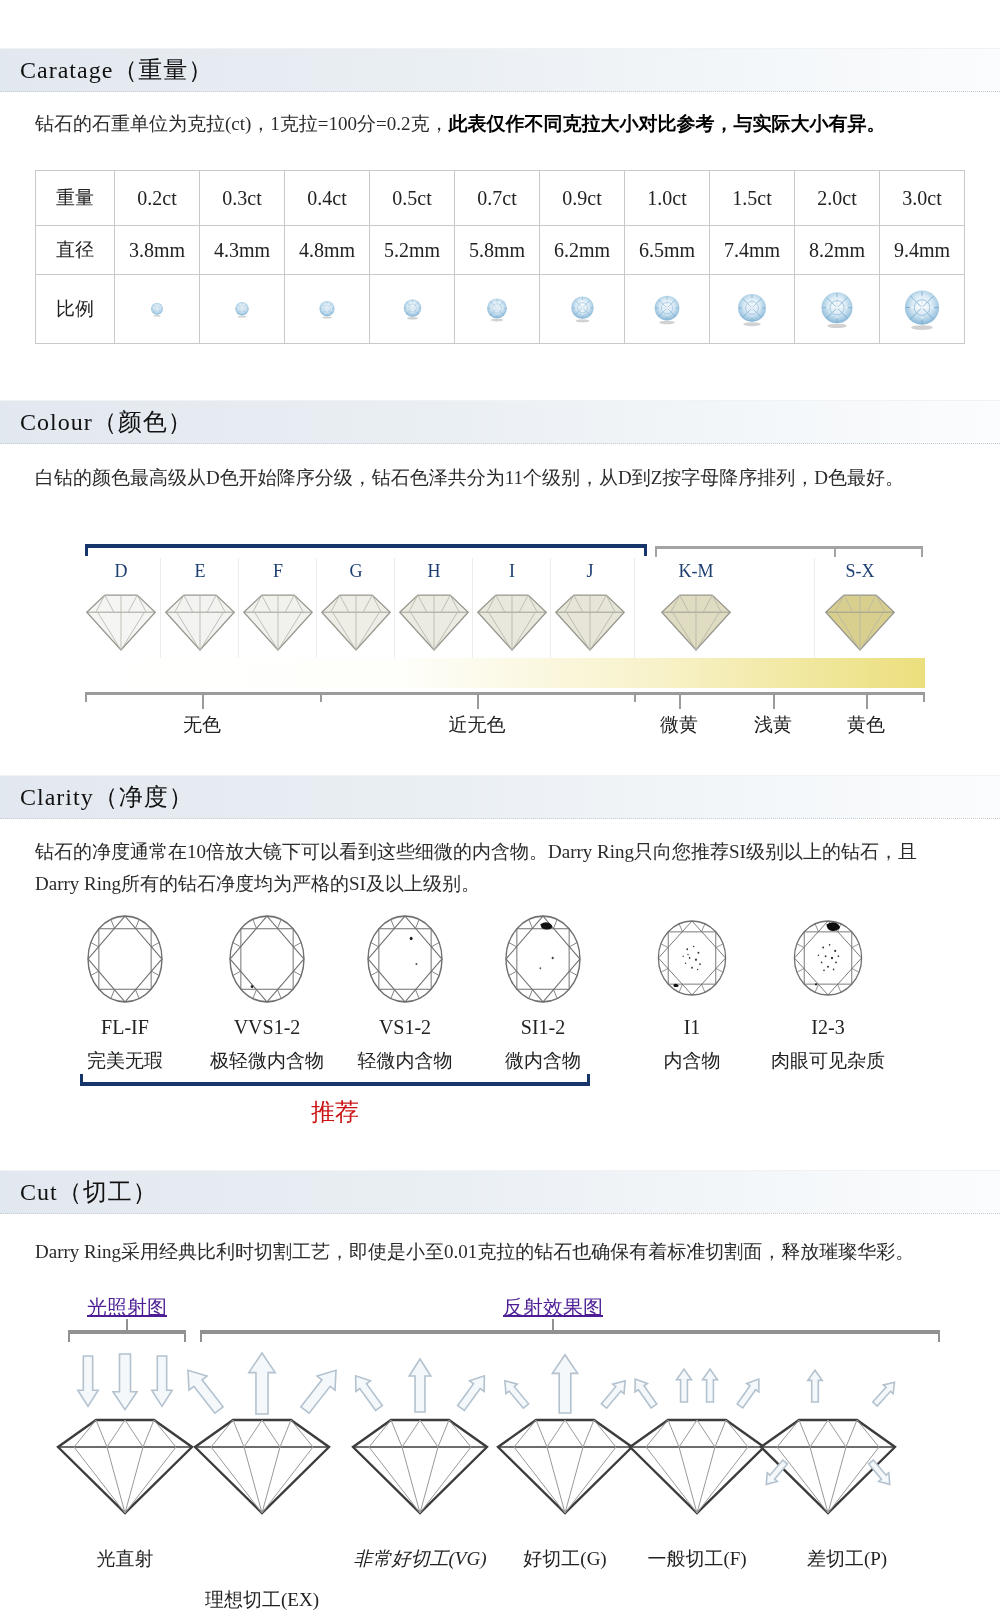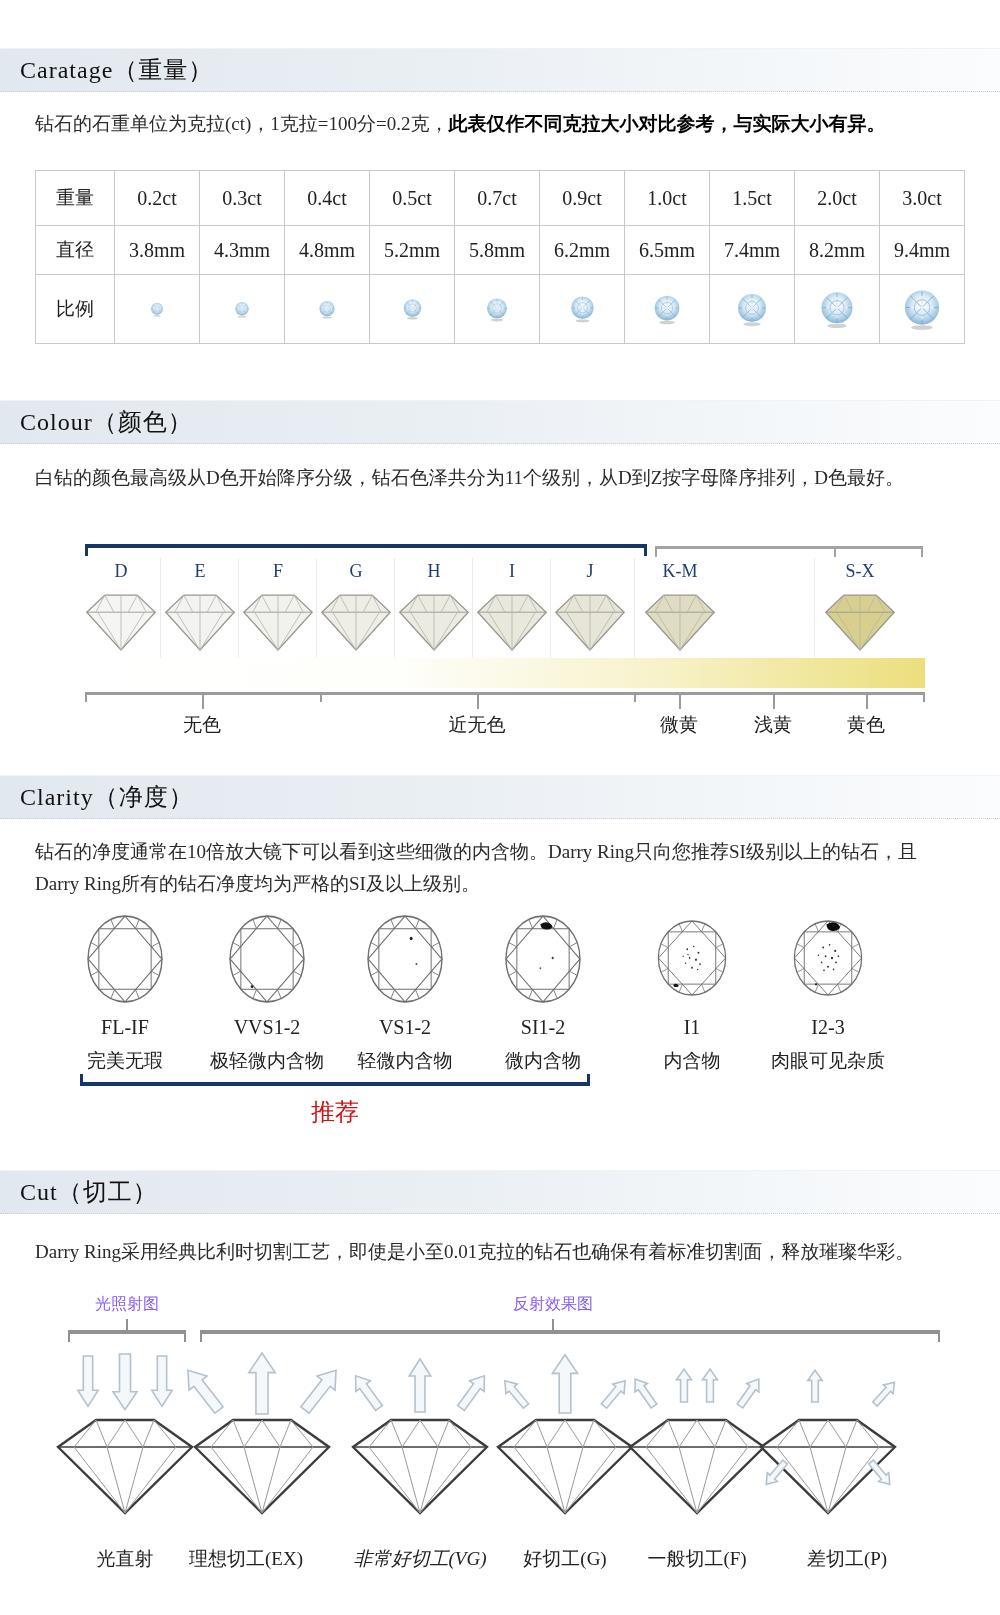--- a/index.html
+++ b/index.html
@@ -33,21 +33,21 @@
   .group-label{position:absolute;top:712px;font-size:19px;color:#222;transform:translateX(-50%);}
   
   .clar-col{position:absolute;text-align:center;}
   .clar-code{position:absolute;top:1016px;font-size:20px;color:#222;transform:translateX(-50%);}
   .clar-zh{position:absolute;top:1048px;font-size:19px;color:#222;transform:translateX(-50%);white-space:nowrap;}
   .bracket-navy-bottom{position:absolute;left:80px;top:1082px;width:510px;height:4px;background:#16356b;}
   .bracket-navy-bottom i{position:absolute;top:-8px;width:3px;height:8px;background:#16356b;}
   .recommend{position:absolute;left:335px;top:1096px;transform:translateX(-50%);
       font-size:24px;color:#cc1414;font-family:"Liberation Sans","DejaVu Sans",sans-serif;}
   
-  .cut-title{position:absolute;top:1294px;font-size:16px;color:#8b5cf6;transform:translateX(-50%);white-space:nowrap;}
+  .cut-title{position:absolute;top:1294px;font-size:20px;color:#4c1d95;transform:translateX(-50%);white-space:nowrap;text-decoration:underline;}
   .hbracket{position:absolute;top:1330px;height:4px;background:#919191;}
   .hbracket i{position:absolute;top:4px;width:2px;height:8px;background:#919191;}
   .hbracket b{position:absolute;top:-11px;width:2px;height:11px;background:#919191;}
   .cut-panel{position:absolute;top:1350px;width:150px;height:172px;}
   .cut-label{position:absolute;top:1546px;font-size:19px;color:#222;transform:translateX(-50%);white-space:nowrap;}
   svg{display:block;}
   .defs-holder{position:absolute;width:0;height:0;overflow:hidden;}
 </style>
 </head>
 <body>
@@ -277,21 +277,21 @@
         <use href="#sideDiamond" style="color:#e9e8dd"></use>
       </svg>
   </div>
   <div class="col-grade col-sep" style="left:550px;width:78px;">
     <span class="glabel">J</span>
     <svg width="72" height="66" viewBox="0 0 80 68" style="margin:6px auto 0">
         <use href="#sideDiamond" style="color:#e7e5d7"></use>
       </svg>
   </div>
 
-  <div class="col-grade col-sep" style="left:634px;width:90px;">
+  <div class="col-grade col-sep" style="left:634px;width:90px;padding-left:16px;">
     <span class="glabel">K-M</span>
     <svg width="72" height="66" viewBox="0 0 80 68" style="margin:6px auto 0">
         <use href="#sideDiamond" style="color:#e0dcc2"></use>
       </svg>
   </div>
   <div class="col-grade col-sep" style="left:814px;width:90px;">
     <span class="glabel">S-X</span>
     <svg width="72" height="66" viewBox="0 0 80 68" style="margin:6px auto 0">
         <use href="#sideDiamond" style="color:#d8cf8f"></use>
       </svg>
@@ -478,19 +478,19 @@
     <svg width="150" height="172" viewBox="0 0 150 172">
       <use href="#arrowUp" transform="translate(62,52) scale(0.6)"></use>
       <use href="#arrowUp" transform="translate(122,54) rotate(42) scale(0.55)"></use>
       <use href="#cutDiamond"></use>
       <use href="#arrowUp" transform="translate(32,112) rotate(-140) scale(0.55)"></use>
       <use href="#arrowUp" transform="translate(118,112) rotate(140) scale(0.55)"></use>
     </svg>
   </div>
 
   <div class="cut-label" style="left:125px;">光直射</div>
-  <div class="cut-label" style="left:246px;">理想切工(EX)</div>
+  <div class="cut-label" style="left:262px;margin-top:41px;">理想切工(EX)</div>
   <div class="cut-label" style="left:420px;font-style:italic;">非常好切工(VG)</div>
   <div class="cut-label" style="left:565px;">好切工(G)</div>
   <div class="cut-label" style="left:697px;">一般切工(F)</div>
   <div class="cut-label" style="left:828px;margin-left:19px;">差切工(P)</div>
 
 </div>
 
 </body></html>

